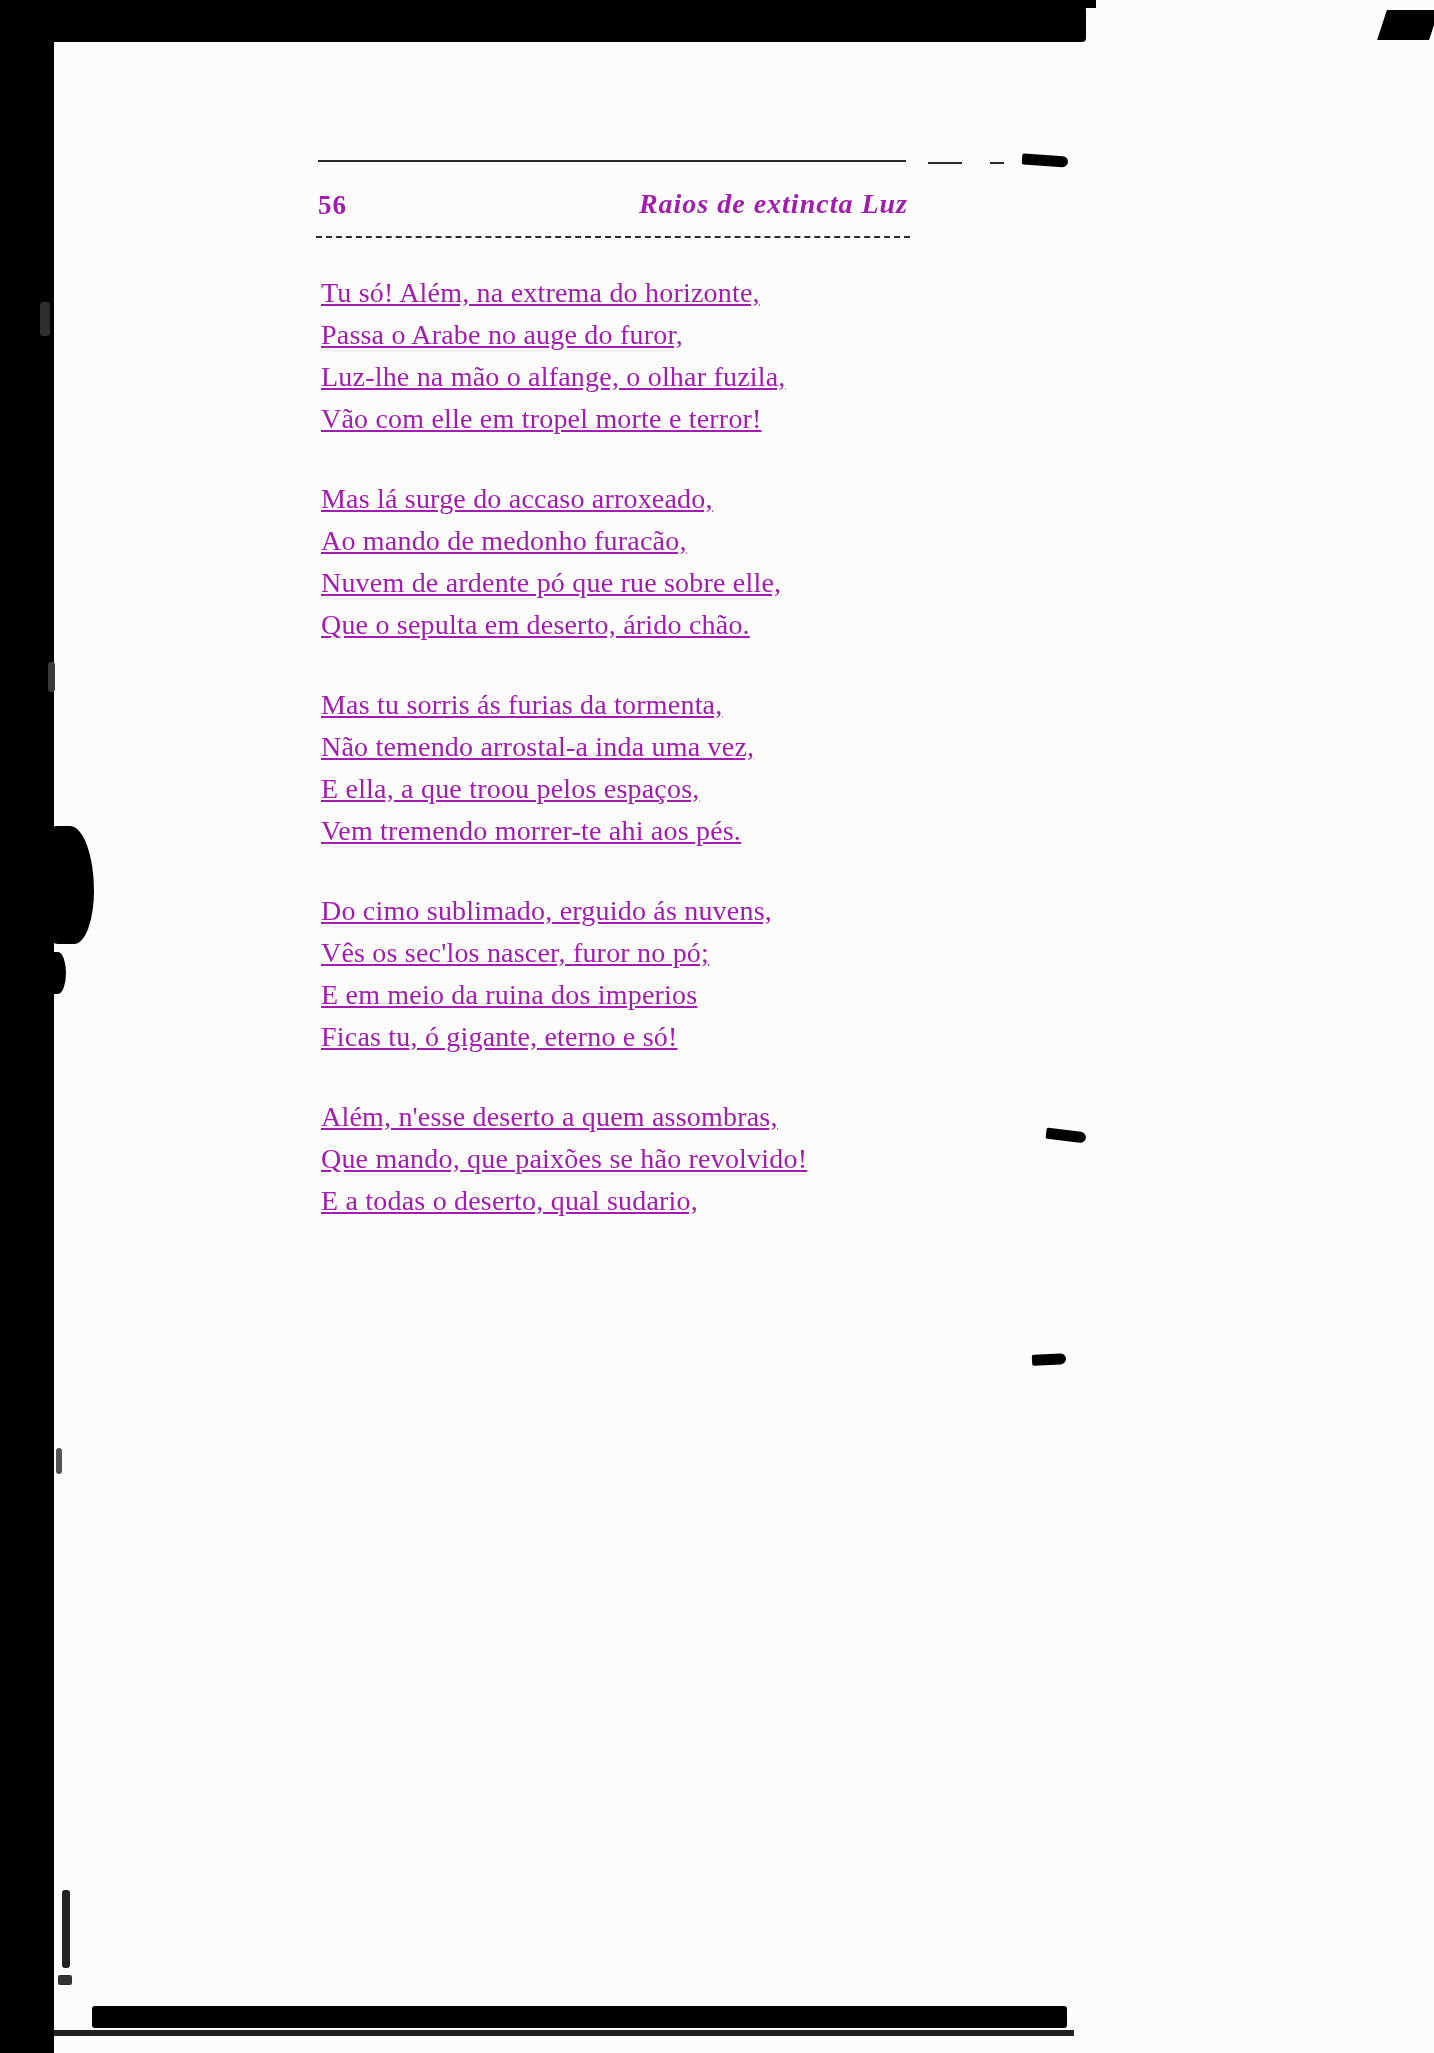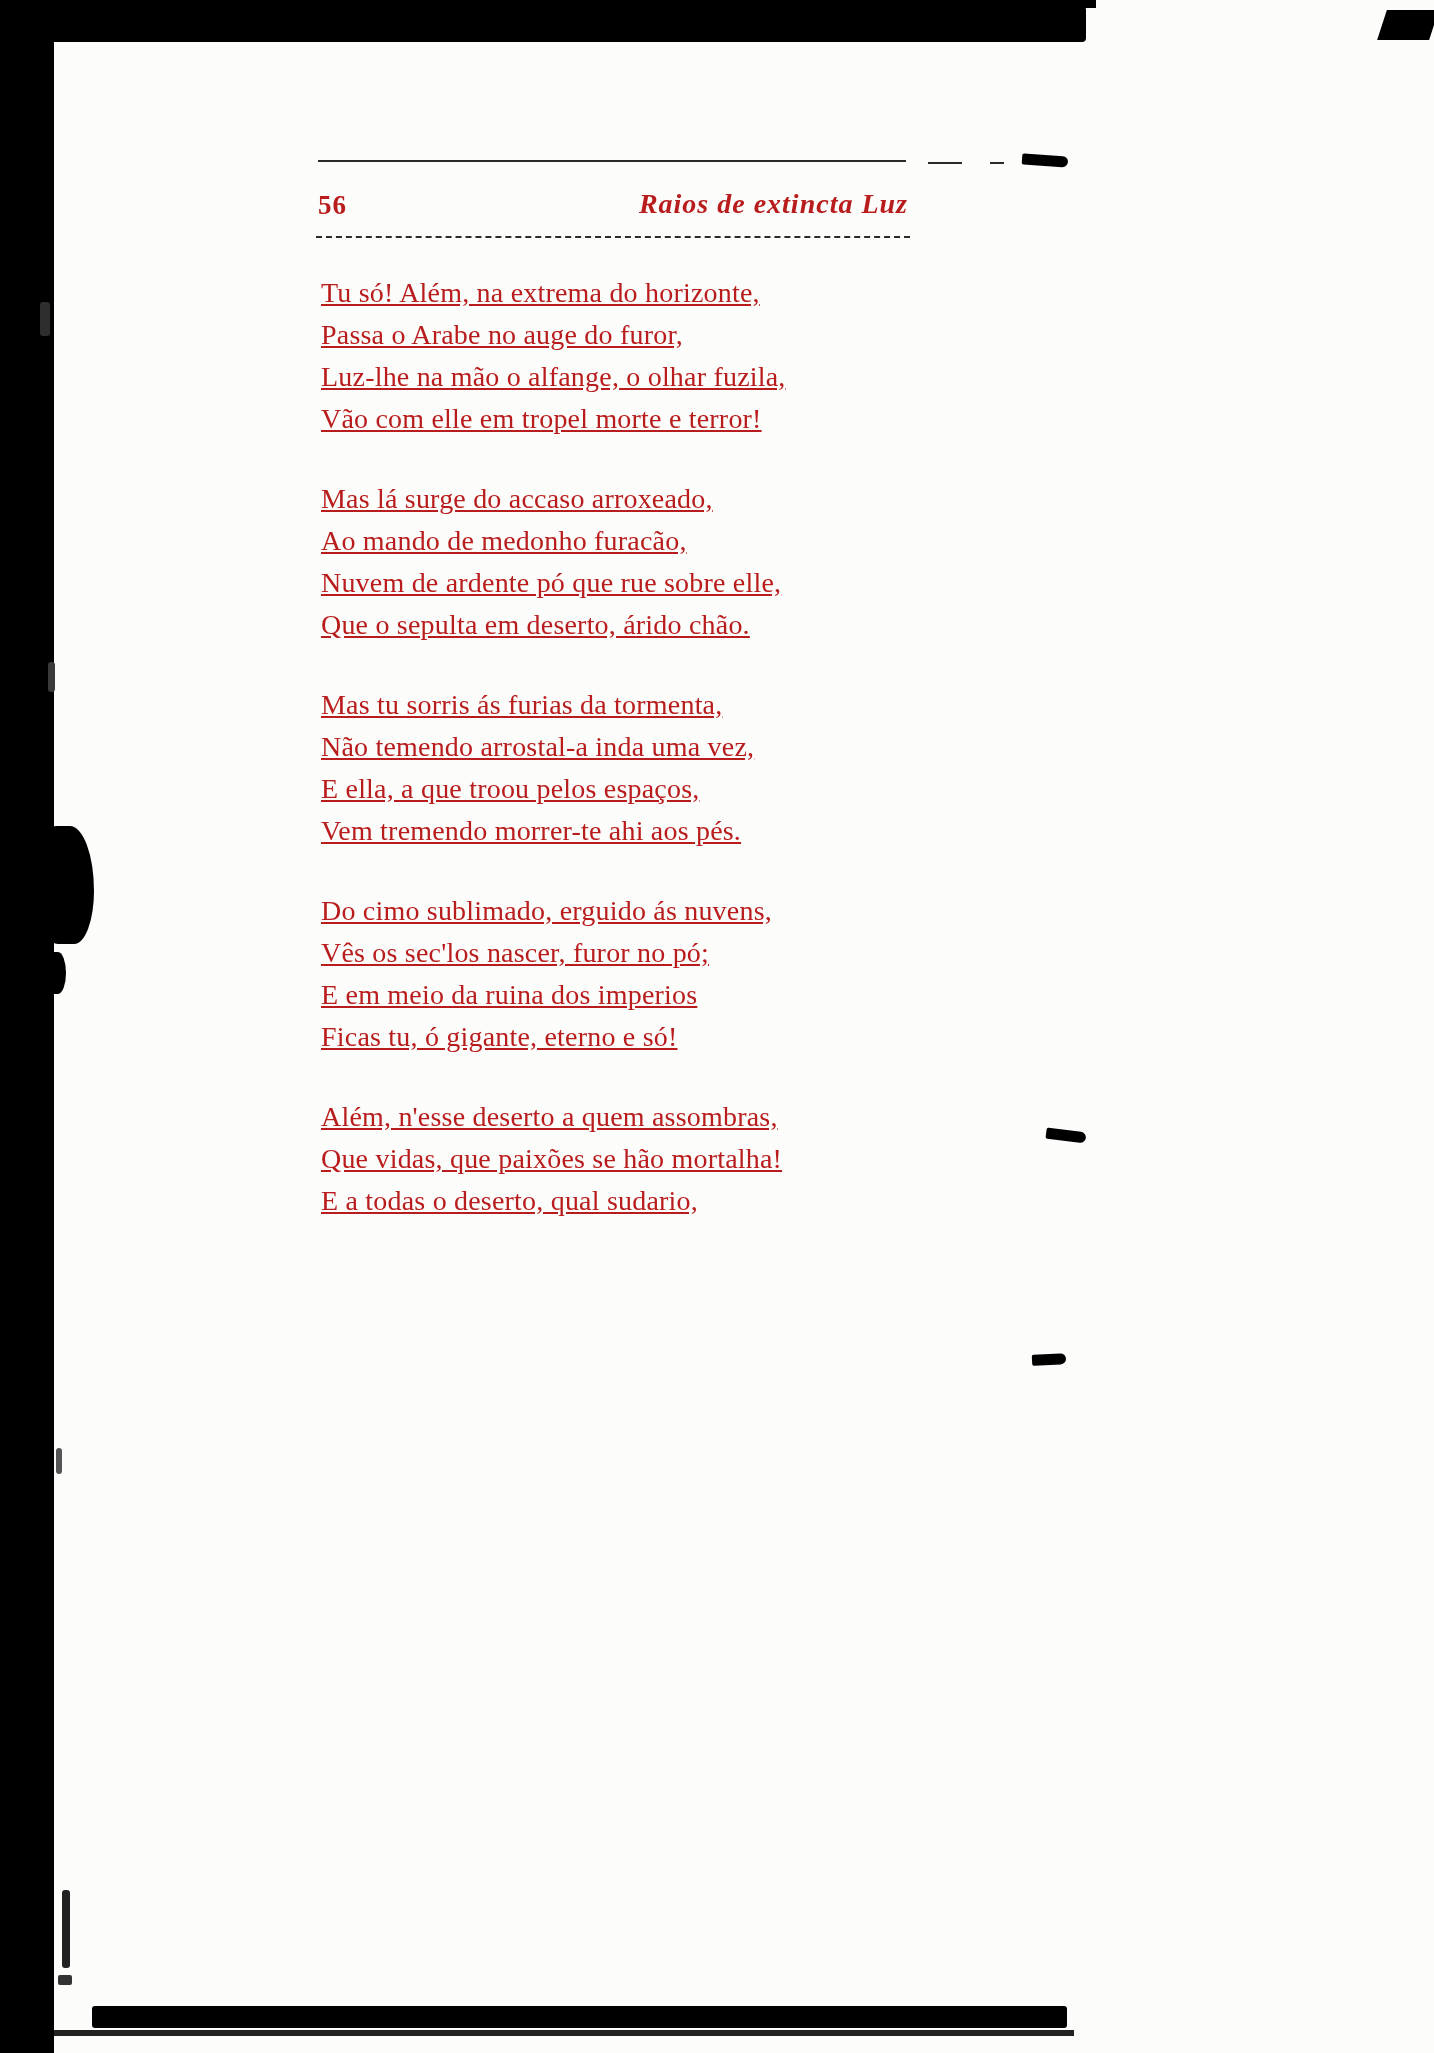--- a/index.html
+++ b/index.html
@@ -3,21 +3,21 @@
 <meta charset="utf-8">
 <style>
   html, body { margin:0; padding:0; background:#d9d9d9; }
   .scan {
     position:relative;
     width:1434px; height:2053px;
     margin:0 auto;
     background:#fcfcfa;
     overflow:hidden;
     font-family:"Liberation Serif", "DejaVu Serif", serif;
-    color:#b91c1c;
+    color:#a21caf;
   }
 
   
   .edge { position:absolute; background:#000; }
   .edge-left   { left:0; top:0; width:54px; height:2053px; }
   .edge-top    { left:6px; top:6px; width:1080px; height:36px; border-radius:0 4px 4px 0; }
   .edge-top-thin { left:6px; top:0; width:1090px; height:8px; }
   .edge-corner { left:1382px; top:10px; width:52px; height:30px; transform:skewX(-18deg); }
   .edge-bottom { left:92px; top:2006px; width:975px; height:22px; border-radius:3px; }
   .edge-bottom-thin { left:54px; top:2030px; width:1020px; height:6px; background:#222; }
@@ -114,21 +114,21 @@
 
     <div class="stanza">
       <div class="line">Do cimo sublimado, erguido ás nuvens,</div>
       <div class="line">Vês os sec'los nascer, furor no pó;</div>
       <div class="line">E em meio da ruina dos imperios</div>
       <div class="line">Ficas tu, ó gigante, eterno e só!</div>
     </div>
 
     <div class="stanza">
       <div class="line">Além, n'esse deserto a quem assombras,</div>
-      <div class="line">Que vidas, que paixões se hão mortalha!</div>
+      <div class="line">Que mando, que paixões se hão revolvido!</div>
       <div class="line">E a todas o deserto, qual sudario,</div>
     </div>
 
   </div>
 
   <div class="mark blob-big"></div>
   <div class="mark blob-small"></div>
   <div class="mark tick-1"></div>
   <div class="mark tick-2"></div>
   <div class="mark tick-3"></div>

